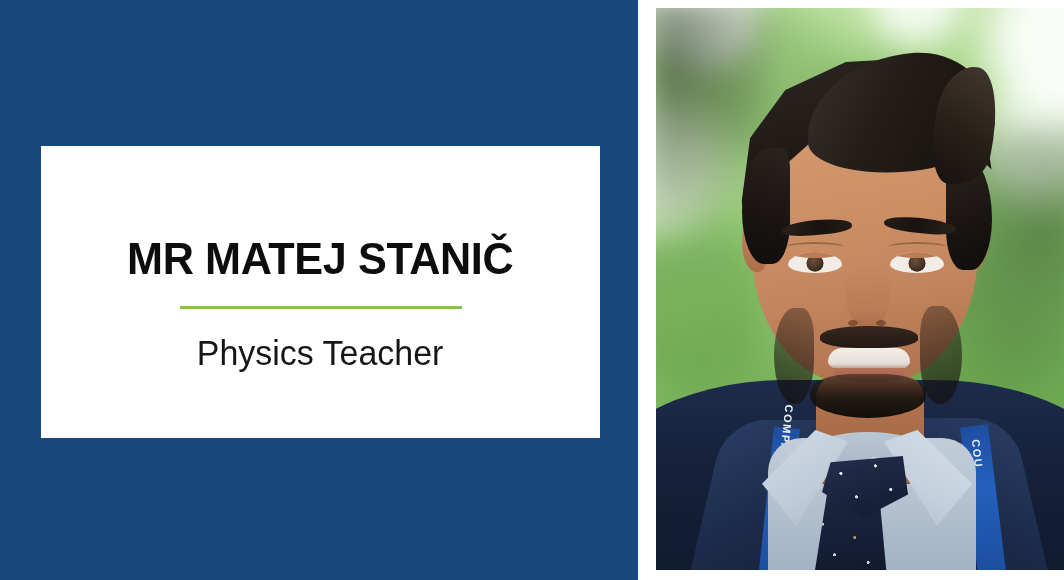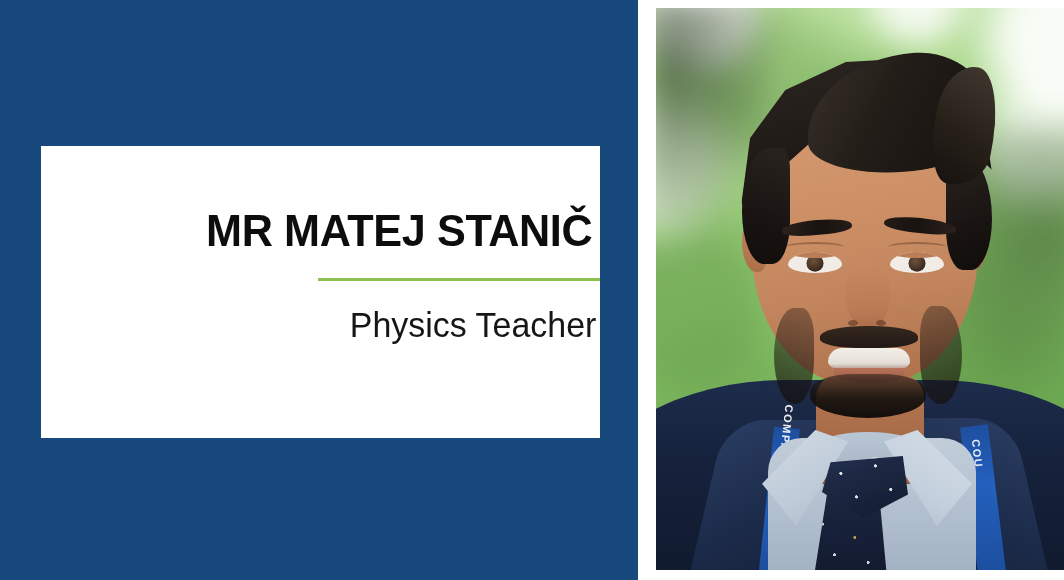--- a/index.html
+++ b/index.html
@@ -40,24 +40,24 @@
     background: #ffffff;
     box-sizing: border-box;
     display: flex;
     flex-direction: column;
     align-items: center;
     justify-content: flex-start;
   }
 
   .card-inner {
     width: 100%;
-    margin-top: 60px;
+    margin-top: 88px;
     display: flex;
     flex-direction: column;
-    align-items: flex-end;
+    align-items: center;
   }
 
   .person-name {
     font-family: "Liberation Sans", sans-serif;
     font-weight: 700;
     font-size: 45px;
     line-height: 50px;
     letter-spacing: -0.4px;
     color: #0d0d0d;
     text-align: center;

